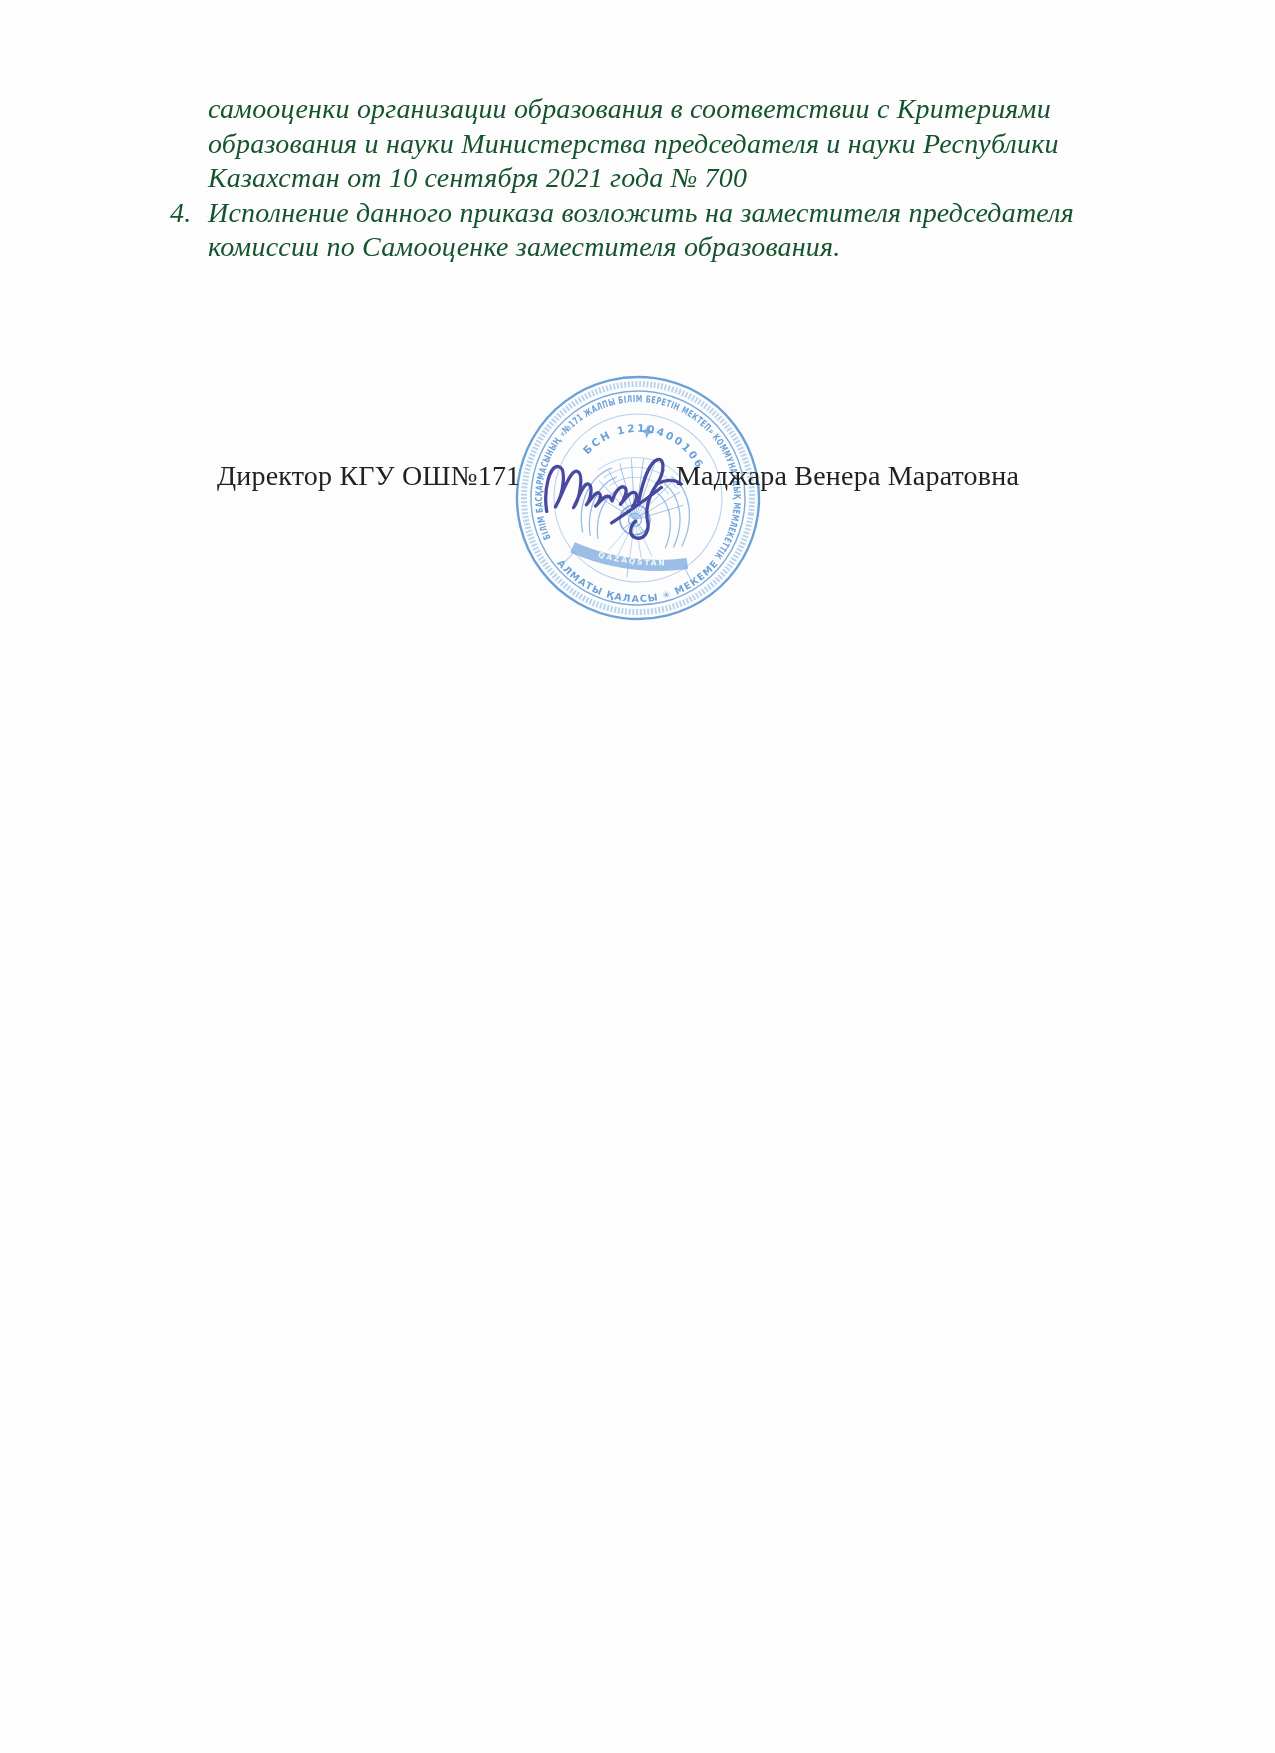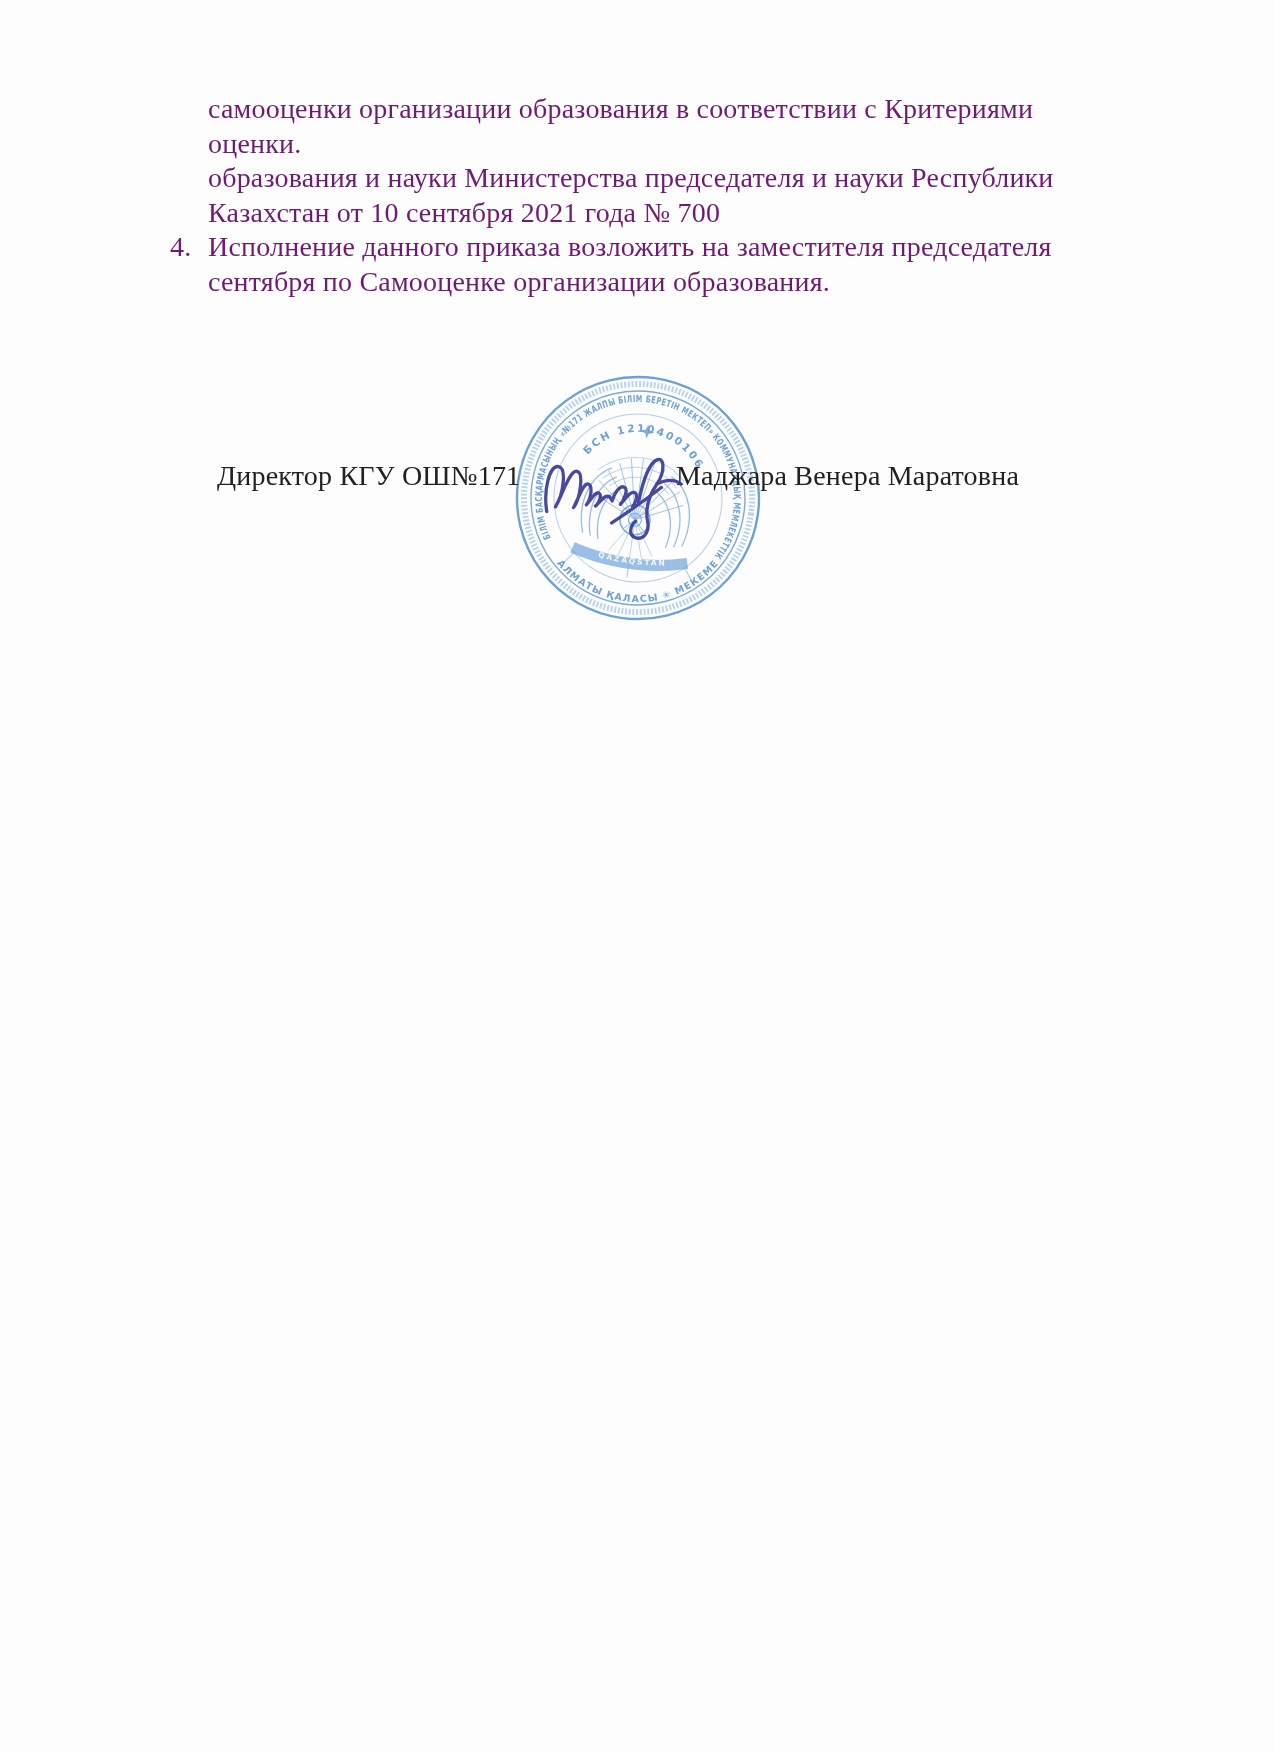--- a/index.html
+++ b/index.html
@@ -10,21 +10,22 @@
     font-family:"Liberation Serif", serif;
     color:#212121;
     overflow:hidden;
   }
   .doc-text{
     position:absolute;
     left:170px;top:92px;
     font-size:28px;
     line-height:34.5px;
     letter-spacing:0.2px;
-    color:#701a75;
+    color:#14532d;
+    font-style:italic;
   }
   .line{white-space:nowrap;}
   .num{display:inline-block;width:38px;}
   .sig-title{
     position:absolute;left:217px;top:459px;
     font-size:28px;line-height:34px;letter-spacing:0.2px;
     z-index:3;
   }
   .sig-name{
     position:absolute;left:676px;top:459px;
@@ -45,25 +46,24 @@
     z-index:4;
   }
 </style>
 </head>
 <body>
 
 <div class="page">
 
   <div class="doc-text">
     <div class="line"><span class="num"></span><span>самооценки организации образования в соответствии с Критериями</span></div>
-    <div class="line"><span class="num"></span><span>оценки.</span></div>
     <div class="line"><span class="num"></span><span>образования и науки Министерства председателя и науки Республики</span></div>
     <div class="line"><span class="num"></span><span>Казахстан от 10 сентября 2021 года № 700</span></div>
     <div class="line"><span class="num">4.</span><span>Исполнение данного приказа возложить на заместителя председателя</span></div>
-    <div class="line"><span class="num"></span><span>сентября по Самооценке организации образования.</span></div>
+    <div class="line"><span class="num"></span><span>комиссии по Самооценке заместителя образования.</span></div>
   </div>
 
   <div class="sig-title">Директор КГУ ОШ№171</div>
   <div class="sig-name">Маджара Венера Маратовна</div>
 
   <svg class="stamp" viewBox="0 0 252 252">
     <defs>
       <path id="arcTop" d="M 47.4,181.1 A 96,96 0 1 1 204.6,181.1"></path>
       <path id="arcBottom" d="M 35.9,178 A 104,104 0 0 0 216.1,178"></path>
       <path id="arcBin" d="M 68.8,93 A 66,66 0 0 1 183.2,93"></path>

